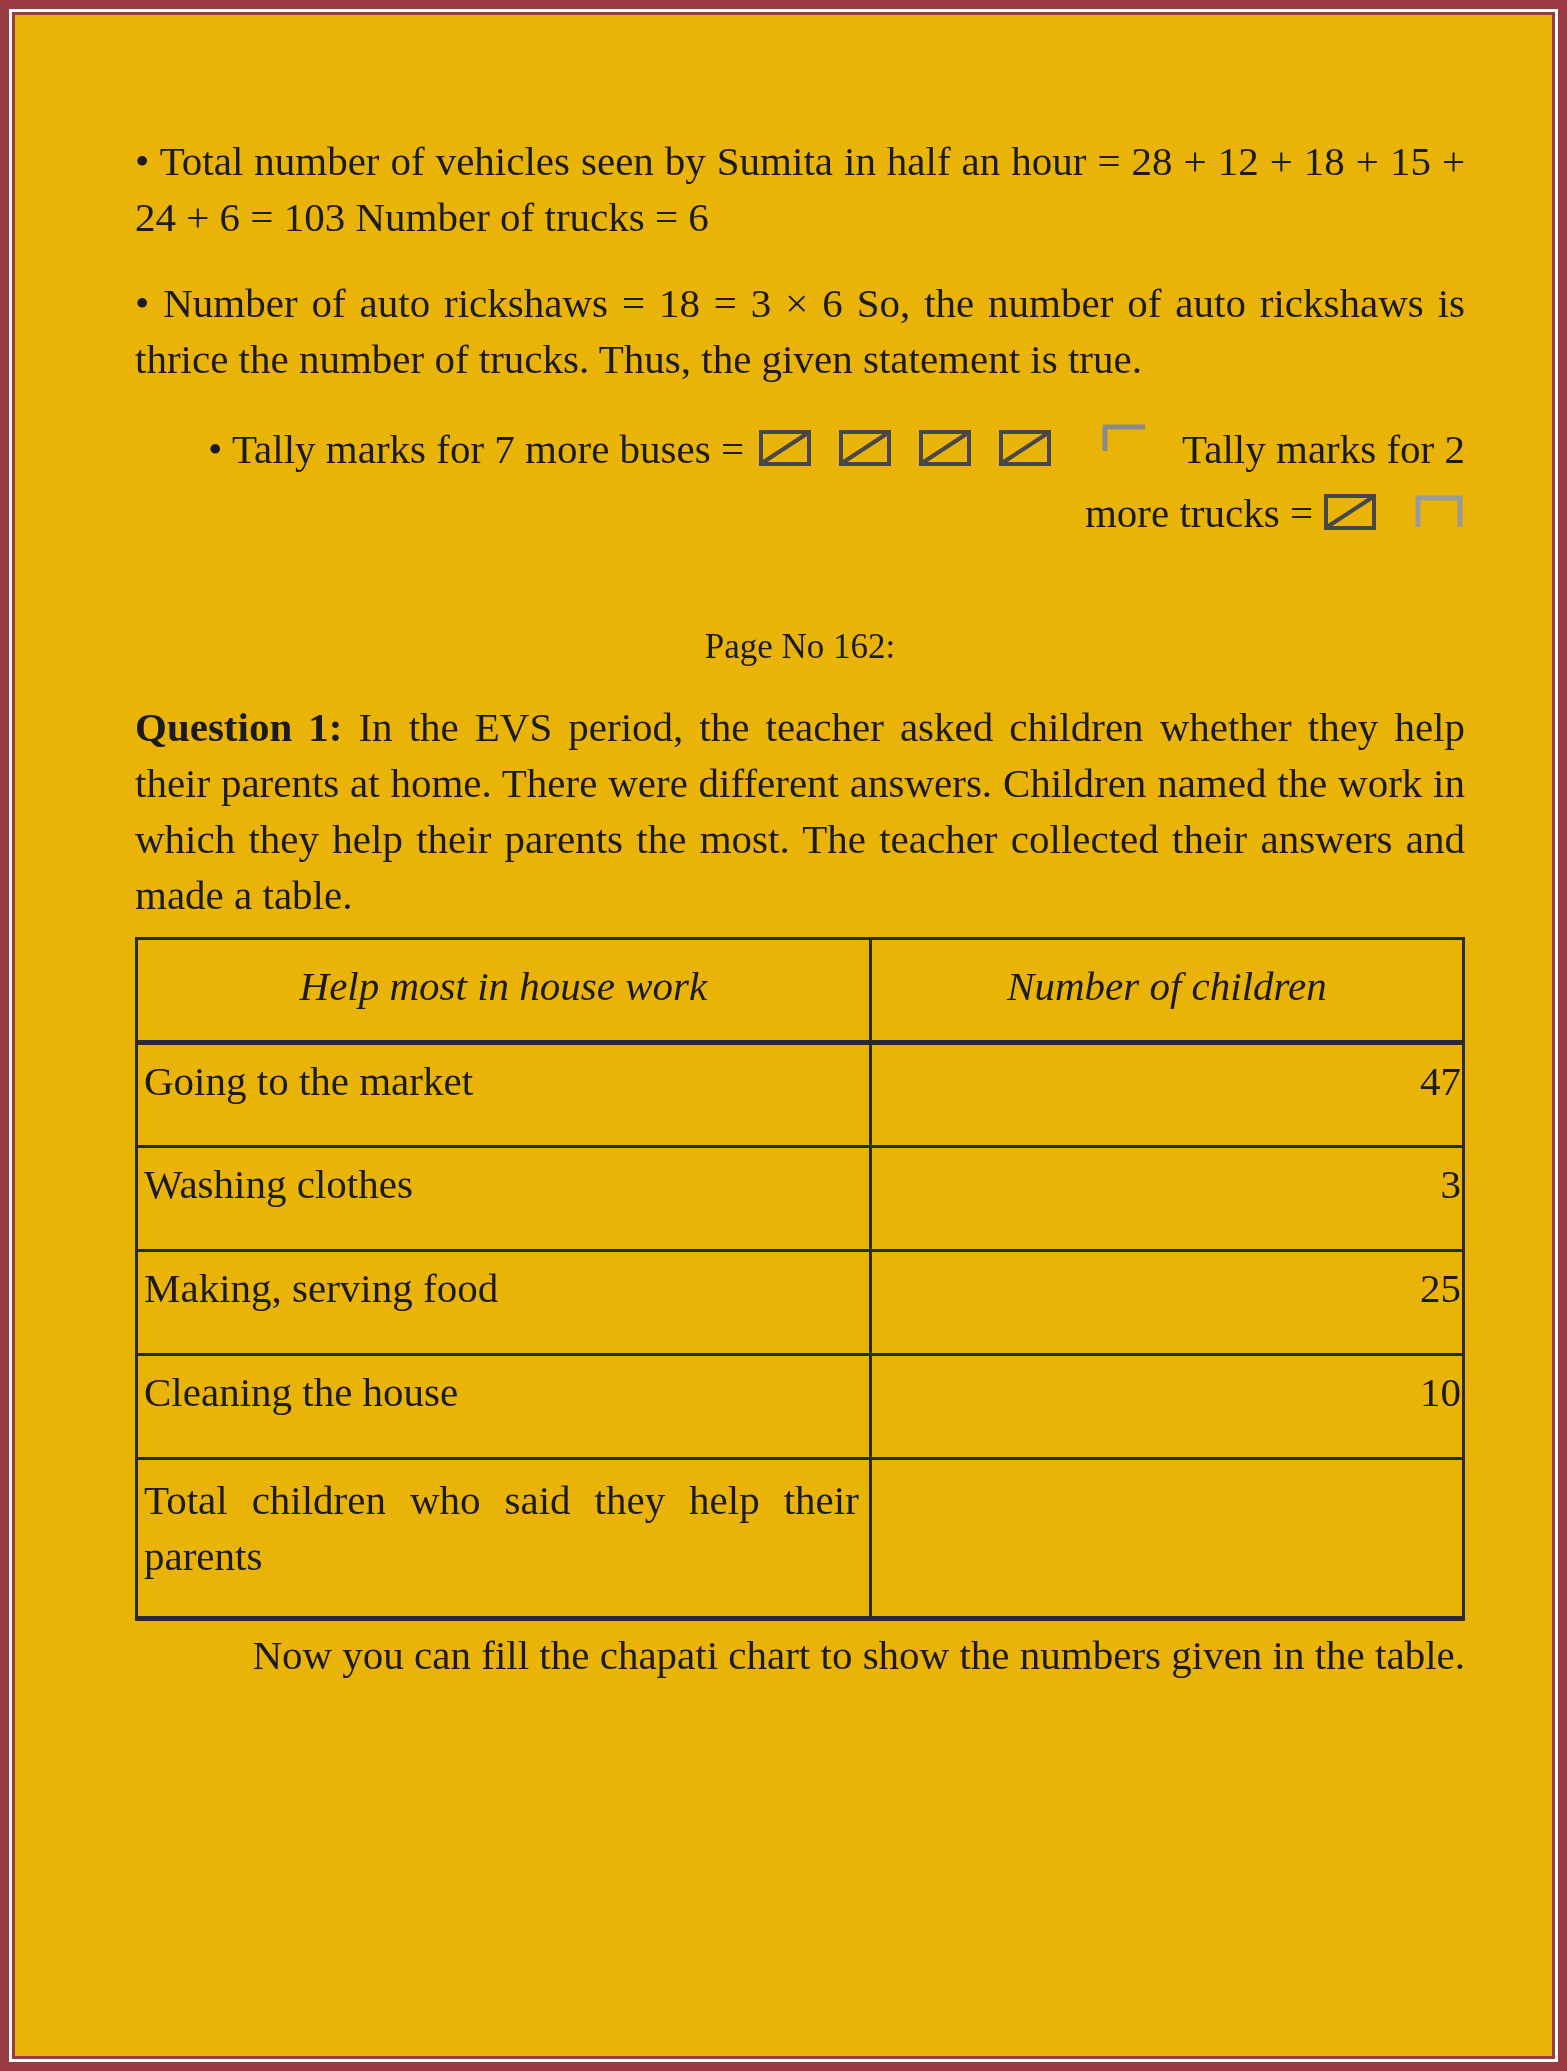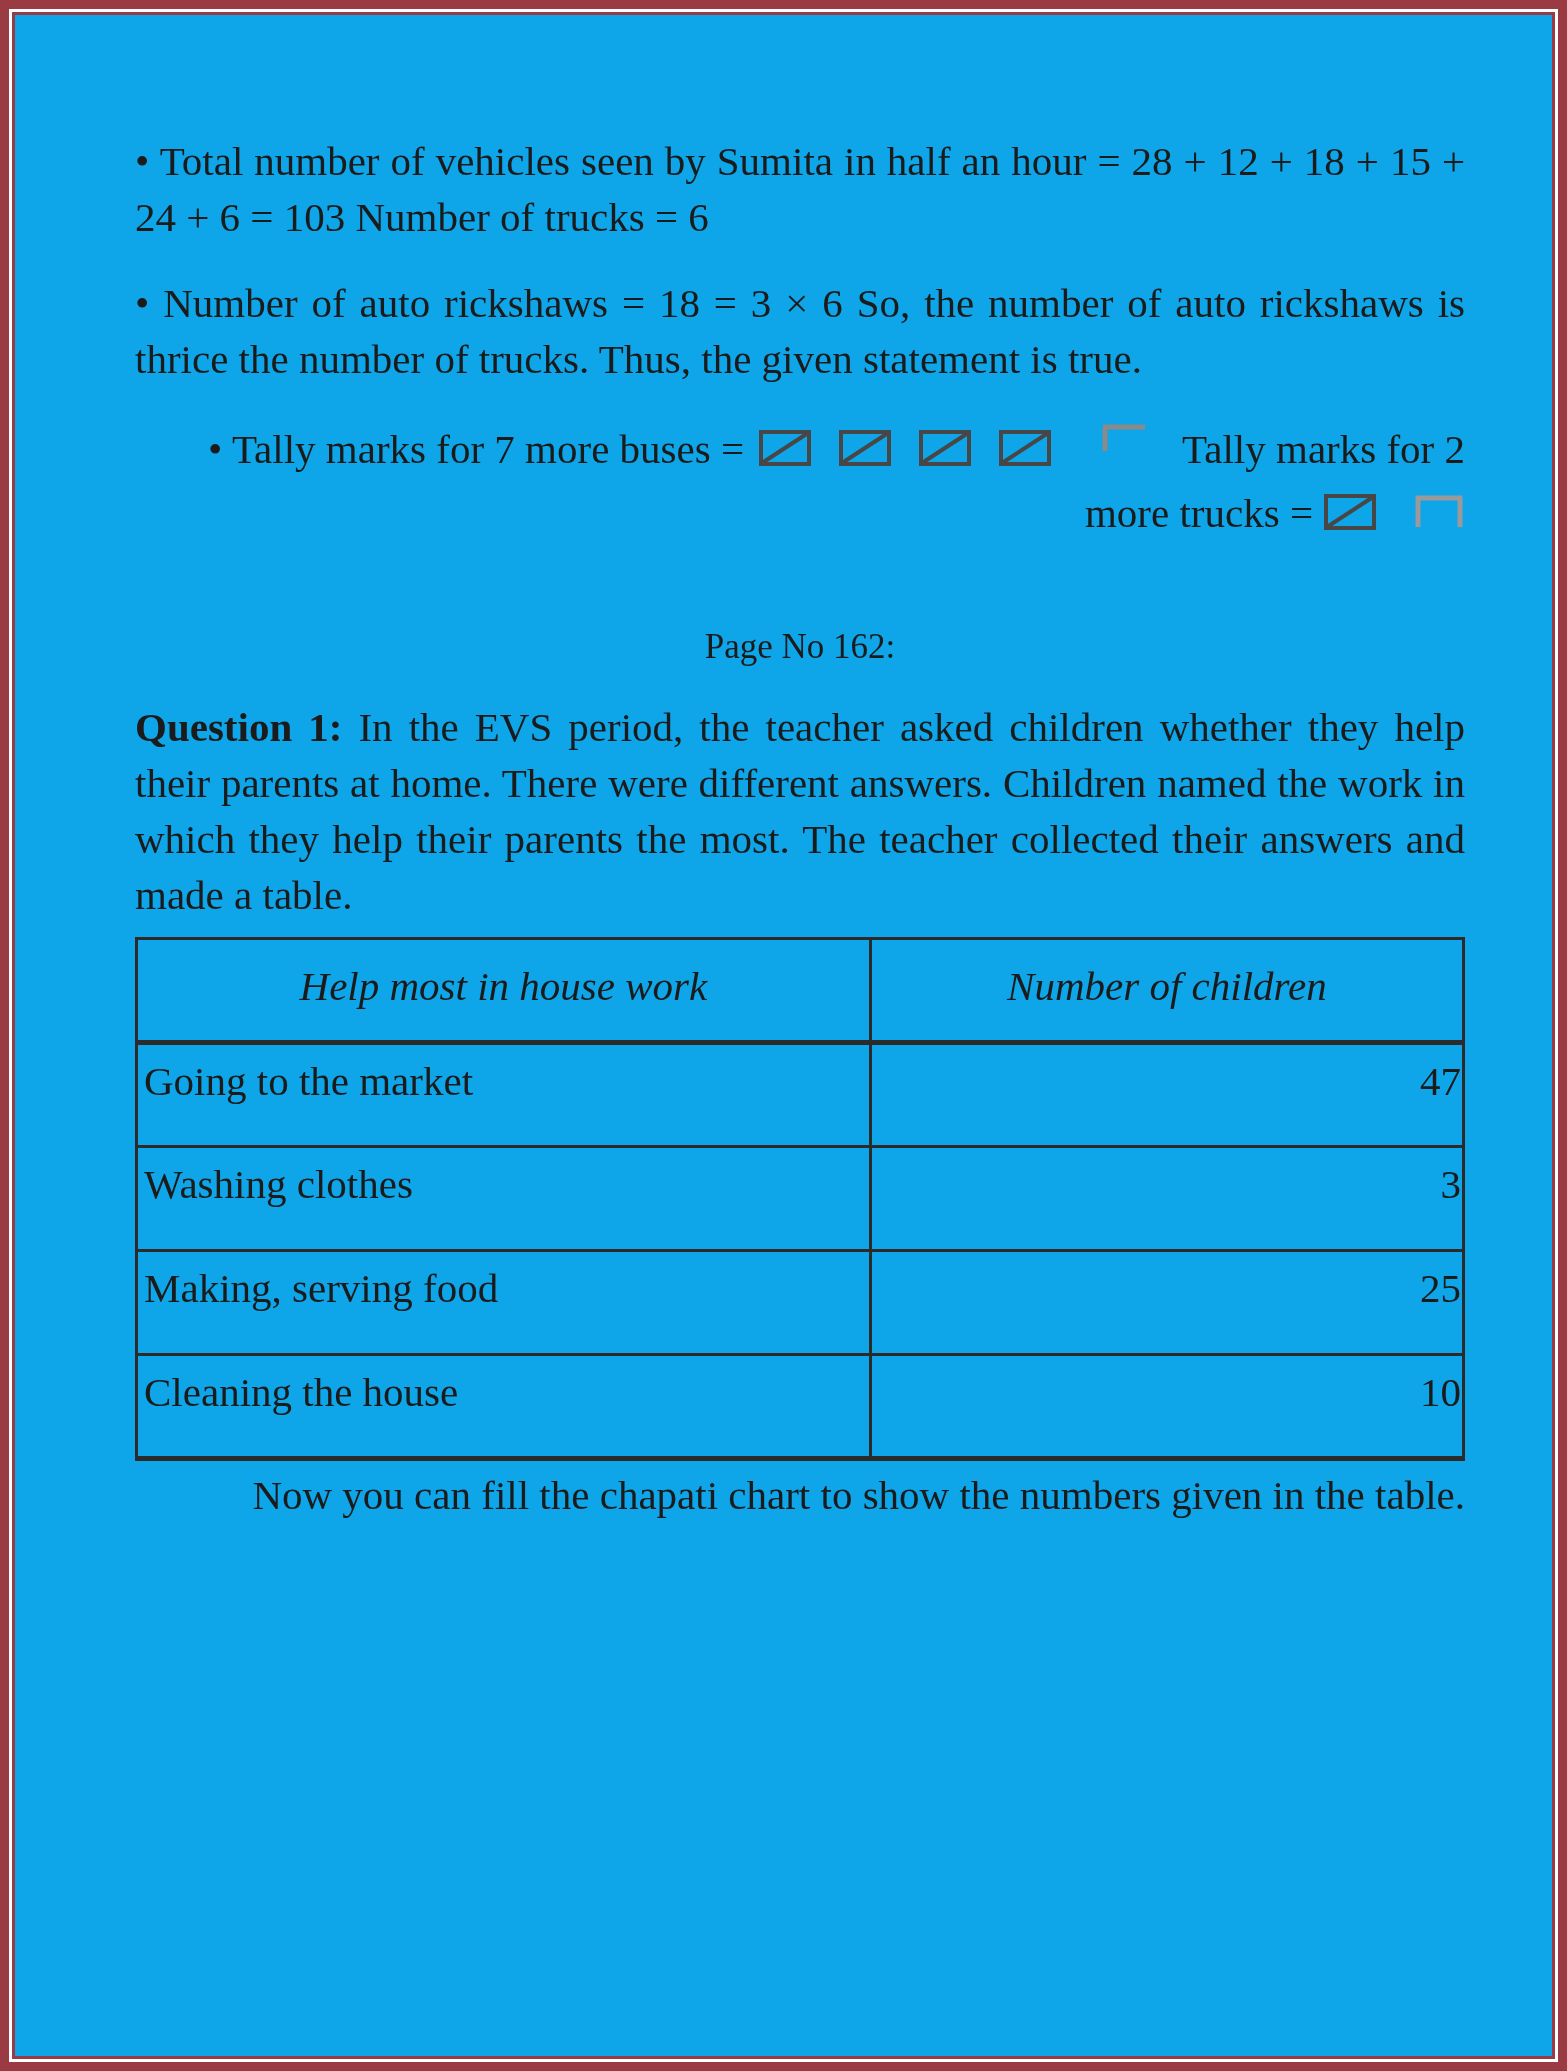--- a/index.html
+++ b/index.html
@@ -4,21 +4,21 @@
 <style>
   html,body{margin:0;padding:0;background:#e8e8e8;}
   .page{
     width:1567px;height:2071px;box-sizing:border-box;
     background:#ffffff;border:9px solid #9a3b43;padding:3px;
     font-family:"Liberation Serif","DejaVu Serif",serif;color:#1b1b1b;
     position:relative;margin:0 auto;
   }
   .inner{
     box-sizing:border-box;width:100%;height:100%;
-    border:3px solid #9a3b43;background:#0ea5e9;
+    border:3px solid #9a3b43;background:#eab308;
     padding:118px 87px 0 120px;overflow:hidden;
   }
   p{margin:0;}
   .bullet{
     font-size:41px;line-height:56px;text-align:justify;
     margin:0 0 30px 0;
   }
   .tally-para{line-height:64px;margin-bottom:0;text-align:right;}
   .glyph-group{white-space:nowrap;}
   .glyph-group svg{vertical-align:-4px;}
@@ -112,19 +112,23 @@
         <td class="c-num">3</td>
       </tr>
       <tr>
         <td class="c-label">Making, serving food</td>
         <td class="c-num">25</td>
       </tr>
       <tr>
         <td class="c-label">Cleaning the house</td>
         <td class="c-num">10</td>
       </tr>
+      <tr class="row-total">
+        <td class="c-label">Total children who said they help their parents</td>
+        <td class="c-num"></td>
+      </tr>
     </tbody>
       </table>
 
     <p class="footer-note">Now you can fill the chapati chart to show the numbers given in the table.</p>
 
   </div>
 </div>
 
 </body></html>

